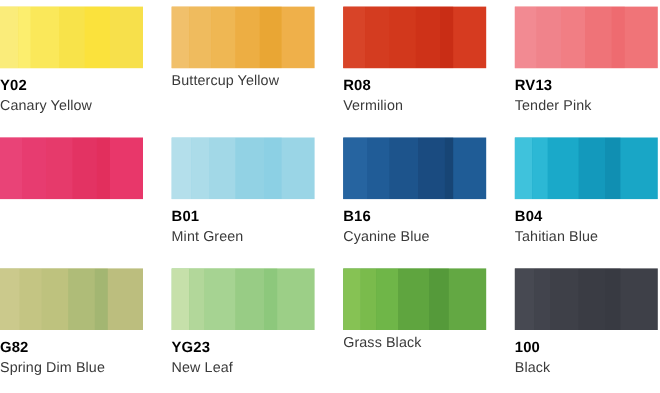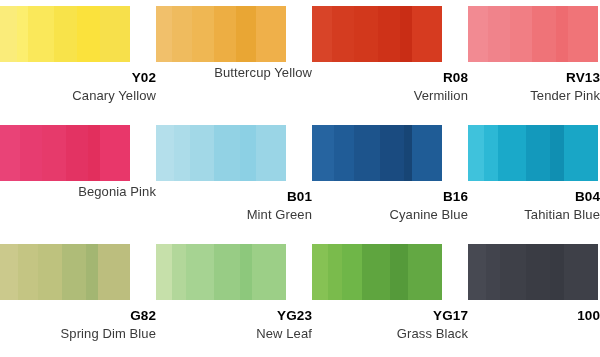--- a/index.html
+++ b/index.html
@@ -19,21 +19,20 @@
     position: relative;
     width: 600px;
     height: 357px;
     box-sizing: border-box;
     padding: 6px 0 0 0;
   }
 
   .swatch-row {
     display: flex;
     height: 119px;
-    text-align: right;
   }
 
   .swatch-cell {
     width: 156px;
     flex: 0 0 156px;
     box-sizing: border-box;
   }
   .swatch-cell.last {
     width: 132px;
     flex: 0 0 132px;
@@ -120,21 +119,20 @@
     </div>
     <div class="swatch-row">
       <div class="swatch-cell">
         <div class="swatch-chip" style="background: rgb(232, 55, 106);">
           <div class="band" style="background: rgb(233, 67, 119); width: 20px;"></div>
           <div class="band" style="background: rgb(231, 60, 112); width: 22px;"></div>
           <div class="band" style="background: rgb(230, 58, 107); width: 24px;"></div>
           <div class="band" style="background: rgb(227, 51, 99); width: 22px;"></div>
           <div class="band" style="background: rgb(226, 47, 93); width: 12px;"></div>
         </div>
-        <div class="swatch-name">Begonia Pink</div>
       </div>
       <div class="swatch-cell">
         <div class="swatch-chip" style="background: rgb(154, 213, 230);">
           <div class="band" style="background: rgb(180, 223, 235); width: 18px;"></div>
           <div class="band" style="background: rgb(172, 220, 233); width: 16px;"></div>
           <div class="band" style="background: rgb(162, 216, 231); width: 24px;"></div>
           <div class="band" style="background: rgb(146, 210, 228); width: 26px;"></div>
           <div class="band" style="background: rgb(140, 208, 228); width: 16px;"></div>
         </div>
         <div class="swatch-code">B01</div>
@@ -187,27 +185,27 @@
         <div class="swatch-name">New Leaf</div>
       </div>
       <div class="swatch-cell">
         <div class="swatch-chip" style="background: rgb(99, 168, 67);">
           <div class="band" style="background: rgb(134, 194, 84); width: 16px;"></div>
           <div class="band" style="background: rgb(122, 187, 76); width: 14px;"></div>
           <div class="band" style="background: rgb(111, 182, 72); width: 20px;"></div>
           <div class="band" style="background: rgb(95, 165, 63); width: 28px;"></div>
           <div class="band" style="background: rgb(85, 154, 58); width: 18px;"></div>
         </div>
-        <div class="swatch-code">YG17</div>
         <div class="swatch-name">Grass Black</div>
       </div>
       <div class="swatch-cell last">
         <div class="swatch-chip" style="background: rgb(62, 64, 72);">
           <div class="band" style="background: rgb(71, 73, 82); width: 18px;"></div>
           <div class="band" style="background: rgb(66, 68, 77); width: 14px;"></div>
           <div class="band" style="background: rgb(62, 64, 72); width: 26px;"></div>
           <div class="band" style="background: rgb(58, 60, 68); width: 24px;"></div>
           <div class="band" style="background: rgb(56, 58, 66); width: 14px;"></div>
         </div>
         <div class="swatch-code">100</div>
+        <div class="swatch-name">Black</div>
       </div>
     </div>
   </div>
 
 </body></html>

